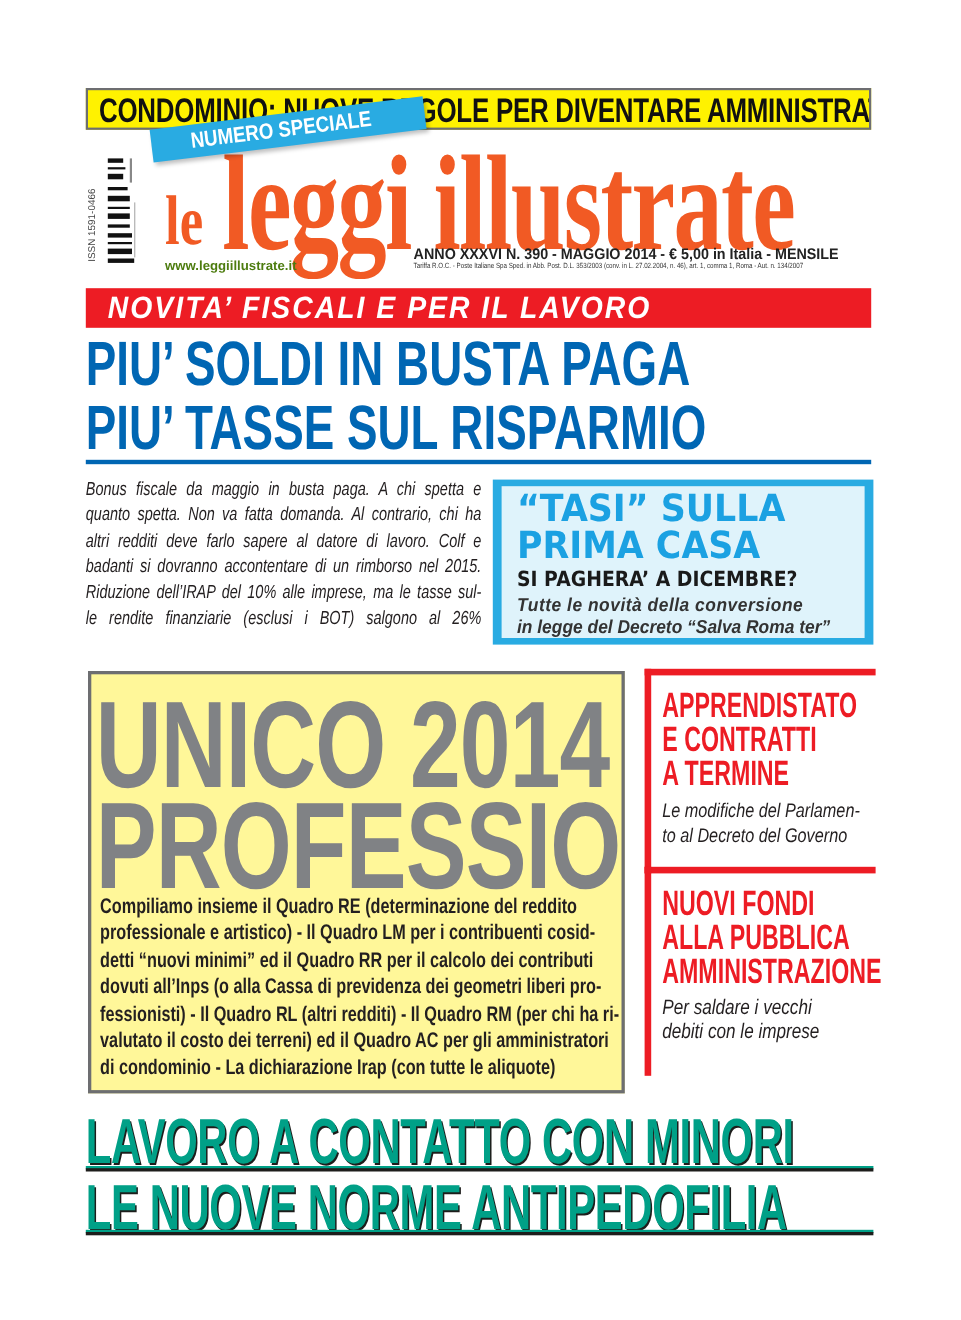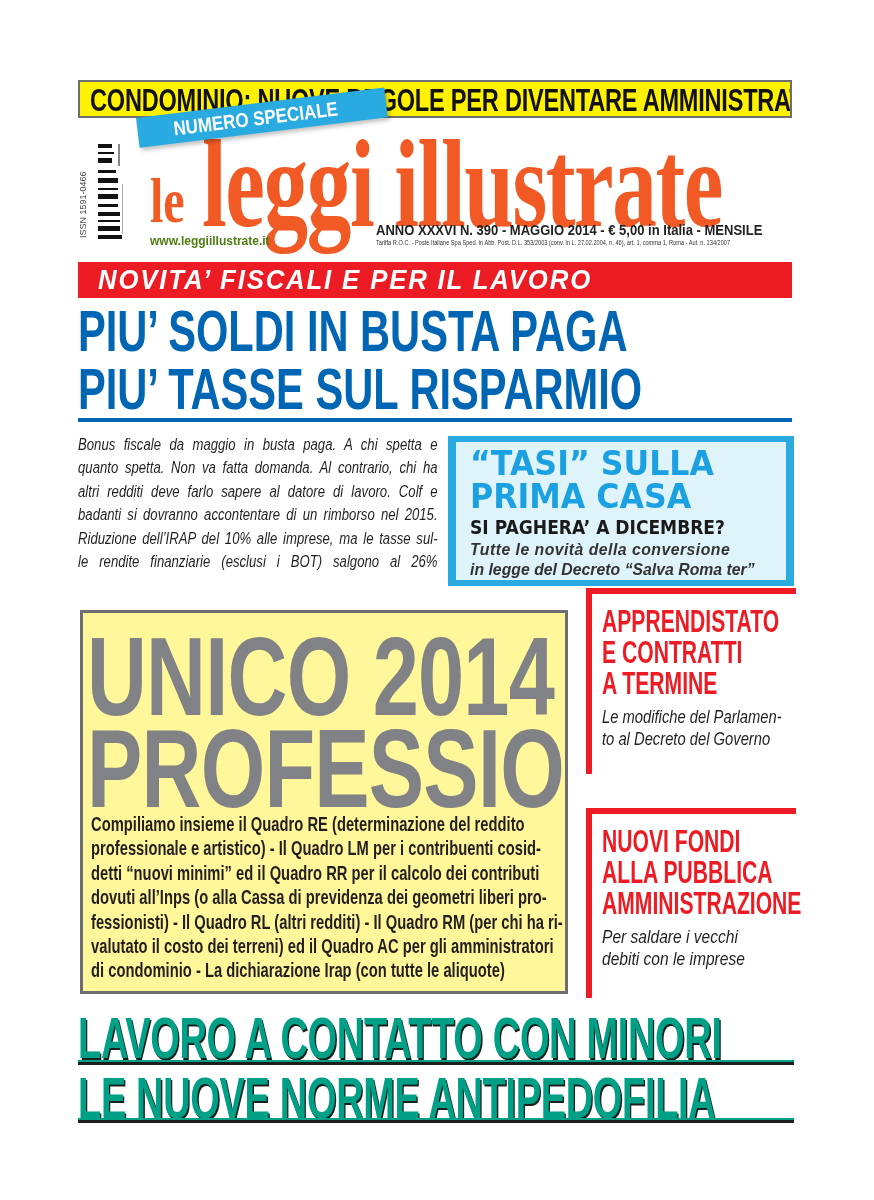--- a/index.html
+++ b/index.html
@@ -61,26 +61,26 @@
 
   
   .side { left:586px; width:210px; }
   .side .bar-top { position:absolute; left:0; top:0; width:210px; height:6px; background:#ed1c24; }
   .side .bar-left { position:absolute; left:0; top:0; width:6px; background:#ed1c24; }
   .side .title { position:absolute; left:16px; font-weight:bold; color:#ed1c24; font-size:32px; line-height:31px; white-space:nowrap; transform:scaleX(0.66); transform-origin:left top; }
   .side .title .ln { display:block; }
   .side .sub { position:absolute; left:16px; font-style:italic; color:#231f20; font-size:18px; line-height:22px; white-space:nowrap; transform:scaleX(0.82); transform-origin:left top; }
   .side .sub .ln { display:block; }
 
-  #side1 { top:588px; height:186px; }
+  #side1 { top:608px; height:186px; }
   #side1 .bar-left { height:186px; }
   #side1 .title { top:18px; }
   #side1 .sub { top:118px; }
 
-  #side2 { top:808px; height:190px; }
+  #side2 { top:788px; height:190px; }
   #side2 .bar-left { height:190px; }
   #side2 .title { top:18px; }
   #side2 .sub { top:118px; font-size:19px; }
 
   
   .teal-hl { left:78px; font-weight:bold; color:#00a087; font-size:58px; white-space:nowrap; transform:scaleX(0.655); transform-origin:left top; text-shadow:2px 2px 0 #1d1d1b; letter-spacing:-0.5px; }
   #teal1 { top:1004px; }
   #teal2 { top:1064px; }
   .teal-rule { left:78px; width:716px; height:3px; background:#1d1d1b; box-shadow:0 -2px 0 #00a087; }
   #teal-rule1 { top:1062px; }

